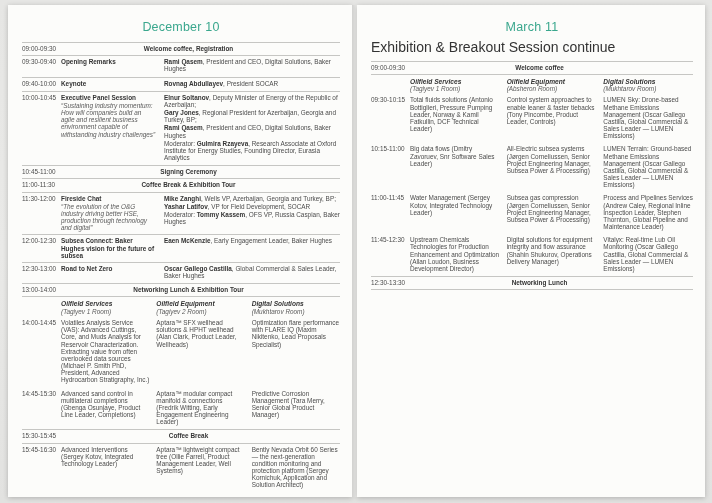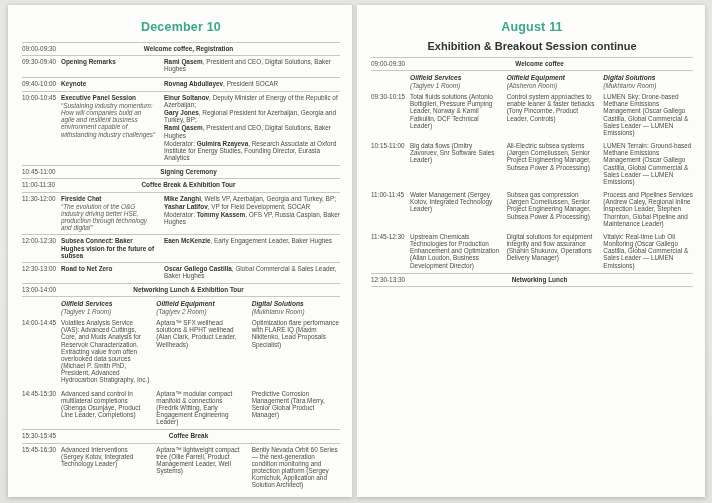--- a/index.html
+++ b/index.html
@@ -14,25 +14,25 @@
   }
   #page-left{left:8px;width:344px;}
   #page-right{left:357px;width:348px;}
   .gutter{position:absolute;left:352px;top:5px;width:5px;height:492px;
     background:linear-gradient(90deg,#d2d2d0,#f0f0ee);}
   .page-inner{
     padding:6px 12px 0 14px;
     font-size:6.4px;line-height:1.12;color:#4b4b4b;
   }
   .page-title{
-    font-size:12.5px;font-weight:700;text-align:center;
+    font-size:12.5px;font-weight:400;text-align:center;
     margin:9px 0 8px;letter-spacing:0.2px;
   }
   .page-subtitle{
-    font-size:11px;font-weight:700;text-align:center;color:#333;
+    font-size:14px;font-weight:400;color:#333;
     margin:-2px 0 5px;
   }
   .row{display:flex;align-items:flex-start;padding:2px 0 3px;}
   .row.bt{border-top:1px solid #c6c6c3;}
   .row.bb{border-bottom:1px solid #c6c6c3;}
   .time{flex:0 0 39px;color:#4b4b4b;}
   .bandlabel{flex:1;text-align:center;font-weight:700;color:#333;padding-right:24px;}
   .row.heading{padding:4px 0 3px;}
   .headlabel{flex:1;text-align:center;font-weight:700;color:#2e2e2e;font-size:8px;}
   .topic{flex:0 0 95px;margin-right:8px;font-weight:700;color:#333;}
@@ -169,21 +169,21 @@
           <div class="bcell">Bently Nevada Orbit 60 Series — the next-generation condition monitoring and protection platform (Sergey Kornichuk, Application and Solution Architect)</div>
         </div>
       </div>
   </div>
 </div>
 
 <div class="gutter"></div>
 
 <div class="page" id="page-right">
   <div class="page-inner">
-    <div class="page-title" style="color: rgb(58, 167, 141);">August 11</div>
+    <div class="page-title" style="color: rgb(58, 167, 141);">March 11</div>
     <div class="page-subtitle">Exhibition &amp; Breakout Session continue</div>
     <div>
         <div class="row band bt bb">
           <span class="time">09:00-09:30</span>
           <span class="bandlabel">Welcome coffee</span>
         </div>
         <div class="row columns">
           <span class="time"></span>
           <div class="bcell colhead">
             <div class="chname">Oilfield Services</div>

